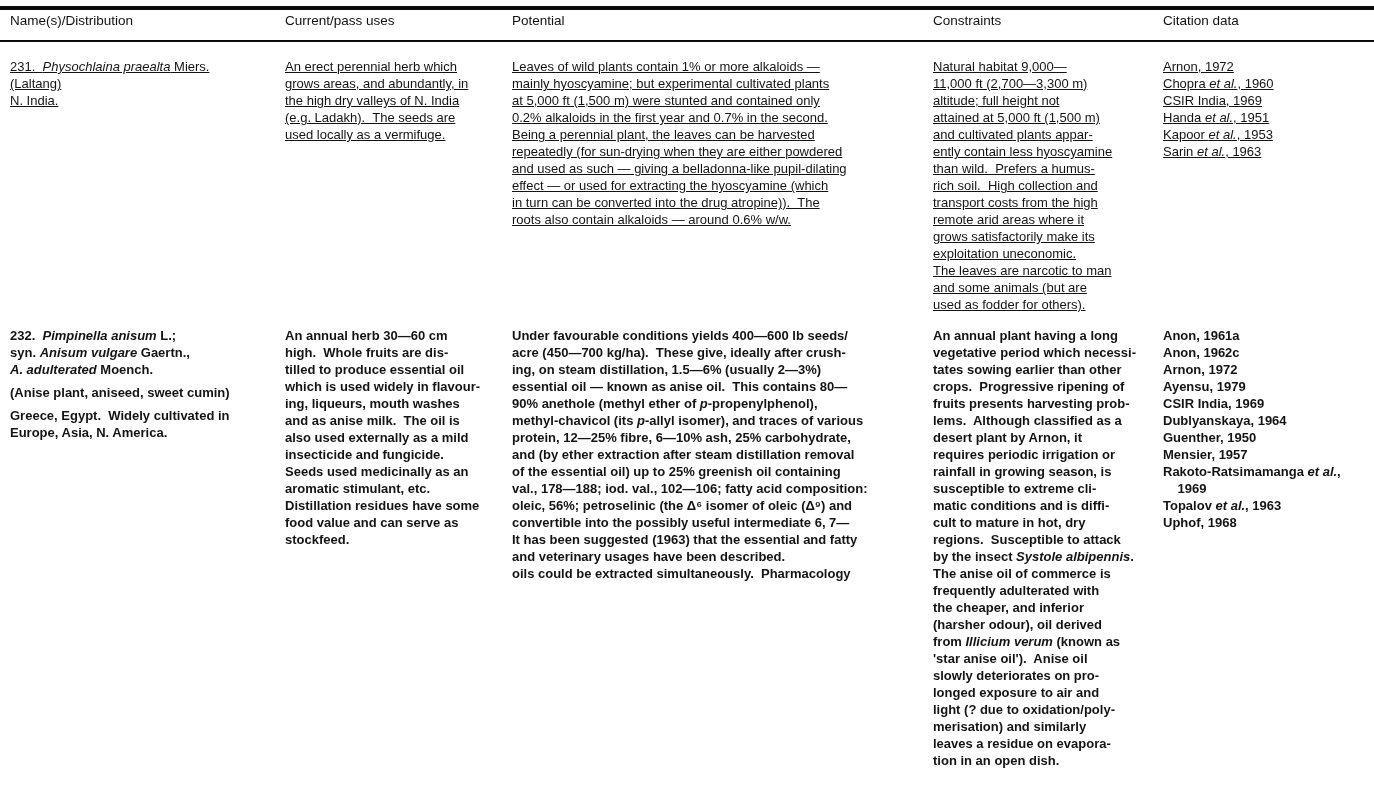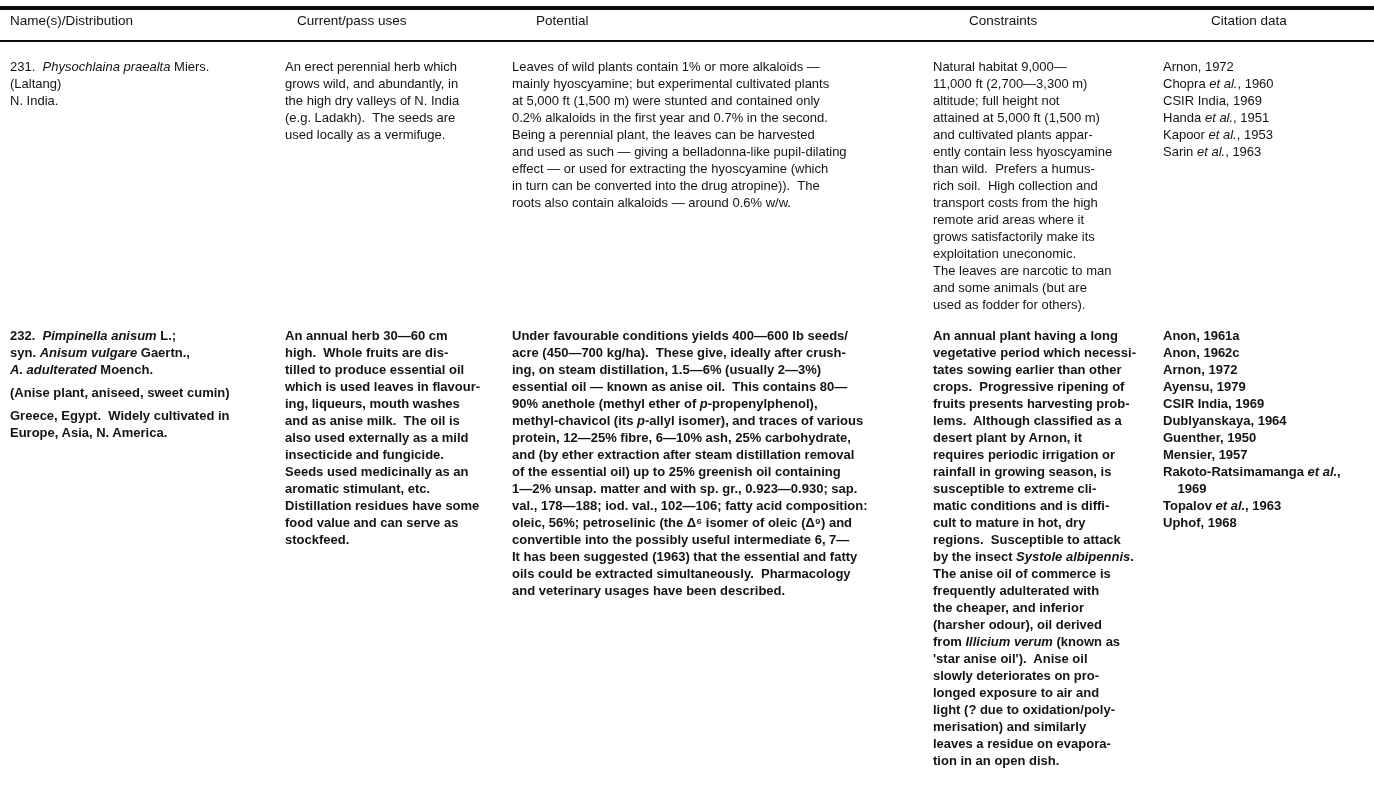--- a/index.html
+++ b/index.html
@@ -34,22 +34,22 @@
   }
   .grid-row {
     position: absolute;
     left: 0;
     right: 0;
     display: grid;
     grid-template-columns: 275px 227px 421px 230px auto;
     padding-left: 10px;
     box-sizing: border-box;
   }
-  .header-row { top: 12px; gap: 12px; }
-  .row-1 { top: 58px; }
+  .header-row { top: 12px; }
+  .row-1 { top: 58px; text-decoration: underline; }
   .row-2 { top: 327px; font-weight: bold; }
   .cell {
     padding-right: 10px;
     box-sizing: border-box;
   }
   .hcell {
     font-size: 13.5px;
     color: #111111;
   }
   .line {
@@ -80,31 +80,32 @@
   <div class="rule-thin"></div>
 
   <div class="grid-row row-1">
     <div class="cell">
         <div class="line">231.  <i>Physochlaina praealta</i> Miers.</div>
         <div class="line">(Laltang)</div>
         <div class="line">N. India.</div>
       </div>
     <div class="cell">
         <div class="line">An erect perennial herb which</div>
-        <div class="line">grows wild, and abundantly, in</div>
+        <div class="line">grows areas, and abundantly, in</div>
         <div class="line">the high dry valleys of N. India</div>
         <div class="line">(e.g. Ladakh).  The seeds are</div>
         <div class="line">used locally as a vermifuge.</div>
       </div>
     <div class="cell">
         <div class="line">Leaves of wild plants contain 1% or more alkaloids —</div>
         <div class="line">mainly hyoscyamine; but experimental cultivated plants</div>
         <div class="line">at 5,000 ft (1,500 m) were stunted and contained only</div>
         <div class="line">0.2% alkaloids in the first year and 0.7% in the second.</div>
         <div class="line">Being a perennial plant, the leaves can be harvested</div>
+        <div class="line">repeatedly (for sun-drying when they are either powdered</div>
         <div class="line">and used as such — giving a belladonna-like pupil-dilating</div>
         <div class="line">effect — or used for extracting the hyoscyamine (which</div>
         <div class="line">in turn can be converted into the drug atropine)).  The</div>
         <div class="line">roots also contain alkaloids — around 0.6% w/w.</div>
       </div>
     <div class="cell">
         <div class="line">Natural habitat 9,000—</div>
         <div class="line">11,000 ft (2,700—3,300 m)</div>
         <div class="line">altitude; full height not</div>
         <div class="line">attained at 5,000 ft (1,500 m)</div>
@@ -138,48 +139,47 @@
         <div class="line gap"></div>
         <div class="line">(Anise plant, aniseed, sweet cumin)</div>
         <div class="line gap"></div>
         <div class="line">Greece, Egypt.  Widely cultivated in</div>
         <div class="line">Europe, Asia, N. America.</div>
       </div>
     <div class="cell">
         <div class="line">An annual herb 30—60 cm</div>
         <div class="line">high.  Whole fruits are dis-</div>
         <div class="line">tilled to produce essential oil</div>
-        <div class="line">which is used leaves in flavour-</div>
+        <div class="line">which is used widely in flavour-</div>
         <div class="line">ing, liqueurs, mouth washes</div>
         <div class="line">and as anise milk.  The oil is</div>
         <div class="line">also used externally as a mild</div>
         <div class="line">insecticide and fungicide.</div>
         <div class="line">Seeds used medicinally as an</div>
         <div class="line">aromatic stimulant, etc.</div>
         <div class="line">Distillation residues have some</div>
         <div class="line">food value and can serve as</div>
         <div class="line">stockfeed.</div>
       </div>
     <div class="cell">
         <div class="line">Under favourable conditions yields 400—600 lb seeds/</div>
         <div class="line">acre (450—700 kg/ha).  These give, ideally after crush-</div>
         <div class="line">ing, on steam distillation, 1.5—6% (usually 2—3%)</div>
         <div class="line">essential oil — known as anise oil.  This contains 80—</div>
         <div class="line">90% anethole (methyl ether of <i>p</i>-propenylphenol),</div>
         <div class="line">methyl-chavicol (its <i>p</i>-allyl isomer), and traces of various</div>
         <div class="line">protein, 12—25% fibre, 6—10% ash, 25% carbohydrate,</div>
         <div class="line">and (by ether extraction after steam distillation removal</div>
         <div class="line">of the essential oil) up to 25% greenish oil containing</div>
-        <div class="line">1—2% unsap. matter and with sp. gr., 0.923—0.930; sap.</div>
         <div class="line">val., 178—188; iod. val., 102—106; fatty acid composition:</div>
         <div class="line">oleic, 56%; petroselinic (the Δ⁶ isomer of oleic (Δ⁹) and</div>
         <div class="line">convertible into the possibly useful intermediate 6, 7—</div>
         <div class="line">It has been suggested (1963) that the essential and fatty</div>
+        <div class="line">and veterinary usages have been described.</div>
         <div class="line">oils could be extracted simultaneously.  Pharmacology</div>
-        <div class="line">and veterinary usages have been described.</div>
       </div>
     <div class="cell">
         <div class="line">An annual plant having a long</div>
         <div class="line">vegetative period which necessi-</div>
         <div class="line">tates sowing earlier than other</div>
         <div class="line">crops.  Progressive ripening of</div>
         <div class="line">fruits presents harvesting prob-</div>
         <div class="line">lems.  Although classified as a</div>
         <div class="line">desert plant by Arnon, it</div>
         <div class="line">requires periodic irrigation or</div>

